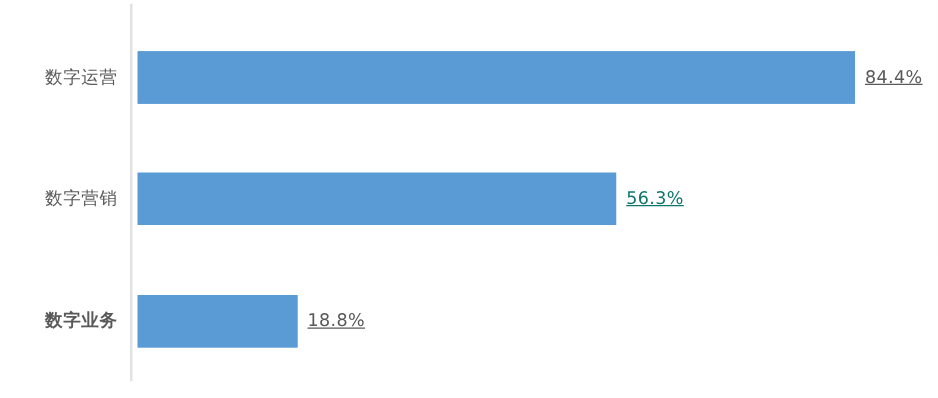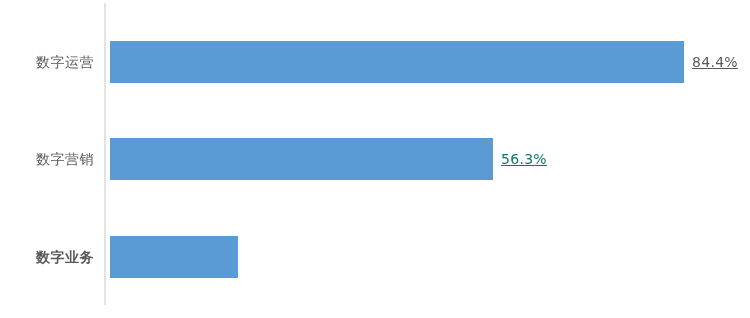--- a/index.html
+++ b/index.html
@@ -112,15 +112,16 @@
       <div class="bar-fill" style="width: 383px; background: rgb(91, 155, 213);"></div>
     </div>
     <div class="value-label" style="left: 501px; color: #0f766e;">56.3%</div>
   </div>
 
   <div class="bar-row" style="top:236px;">
     <div class="cat-label" style="color: rgb(89, 89, 89); font-weight: bold;">数字业务</div>
     <div class="bar-track">
       <div class="bar-fill" style="width: 128px; background: rgb(91, 155, 213);"></div>
     </div>
+    <div class="value-label" style="left: 246px; color: rgb(89, 89, 89);">18.8%</div>
   </div>
 
 </div>
 
 </body></html>

